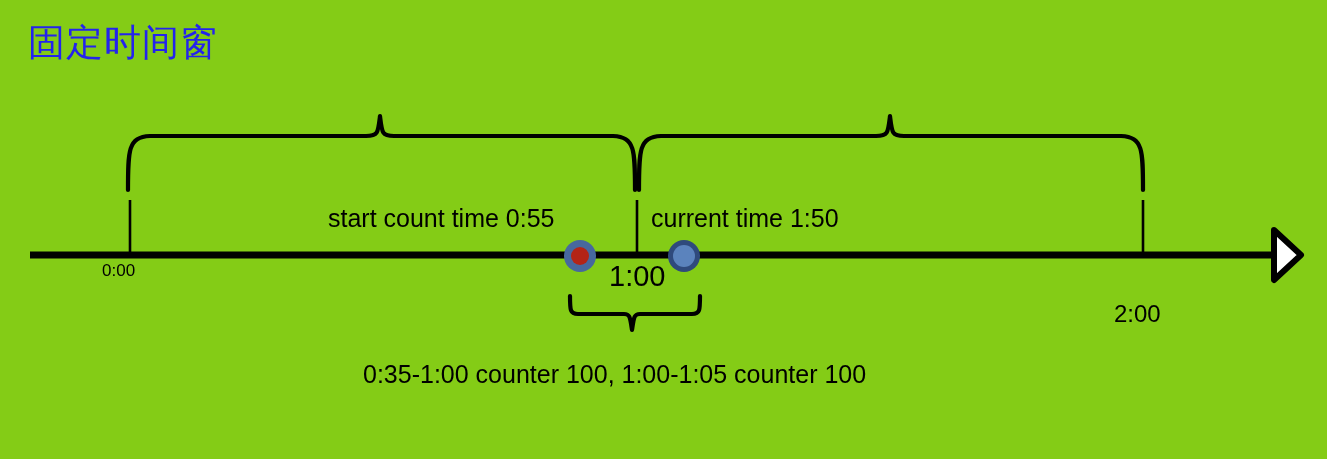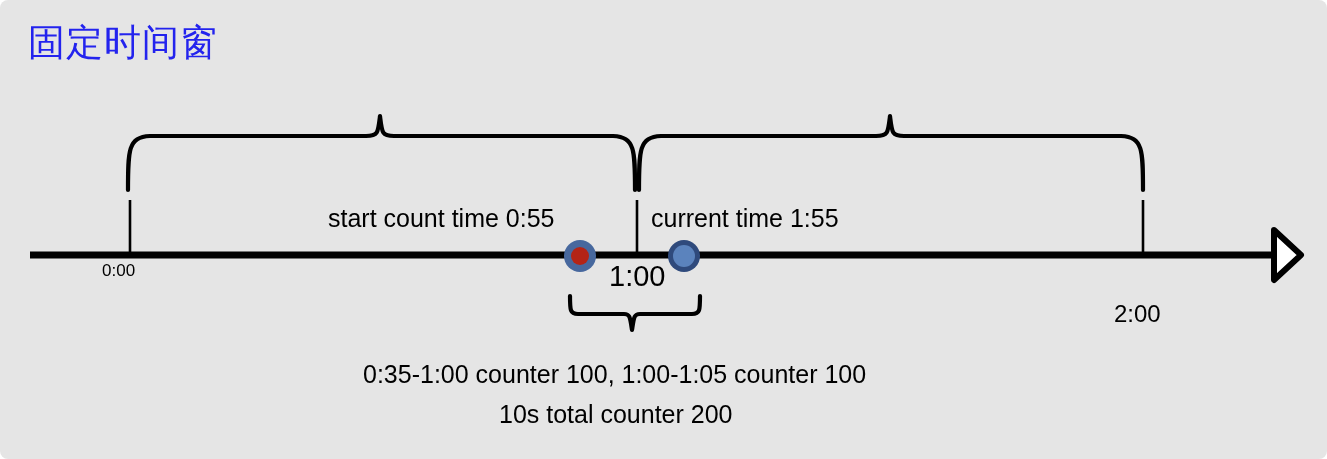--- a/index.html
+++ b/index.html
@@ -4,25 +4,24 @@
 <style>
   html, body {
     margin: 0;
     padding: 0;
     background: #ffffff;
   }
   #stage {
     position: relative;
     width: 1327px;
     height: 459px;
-    background: #e5e5e5;
+    background: #84cc16;
     font-family: "Liberation Sans", sans-serif;
     color: #000000;
     overflow: hidden;
-    border-radius: 8px;
   }
   #vector-layer {
     position: absolute;
     left: 0;
     top: 0;
     width: 1327px;
     height: 459px;
   }
   .txt {
     position: absolute;
@@ -134,25 +133,24 @@
     </g>
 
   </svg>
 
   <div class="txt" id="diagram-title">固定时间窗</div>
 
 
 
   <div class="txt" id="label-start-count">start count time 0:55</div>
 
-  <div class="txt" id="label-current-time">current time 1:55</div>
+  <div class="txt" id="label-current-time">current time 1:50</div>
 
   <div class="txt" id="tick-label-000">0:00</div>
 
   <div class="txt" id="tick-label-100">1:00</div>
 
   <div class="txt" id="tick-label-200">2:00</div>
 
   <div class="txt" id="summary-line-1">0:35-1:00 counter 100, 1:00-1:05 counter 100</div>
 
-  <div class="txt" id="summary-line-2">10s total counter 200</div>
 
 </div>
 
 </body></html>

